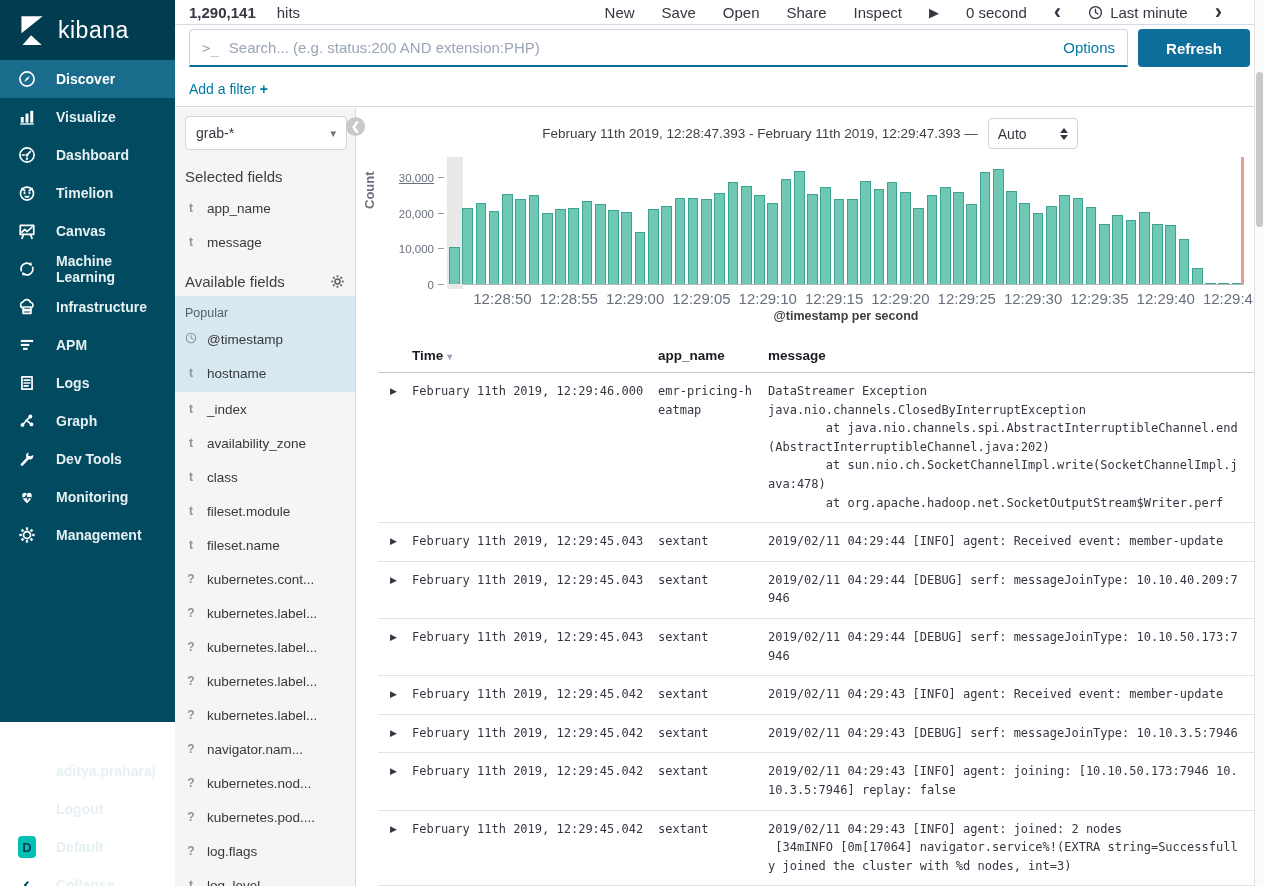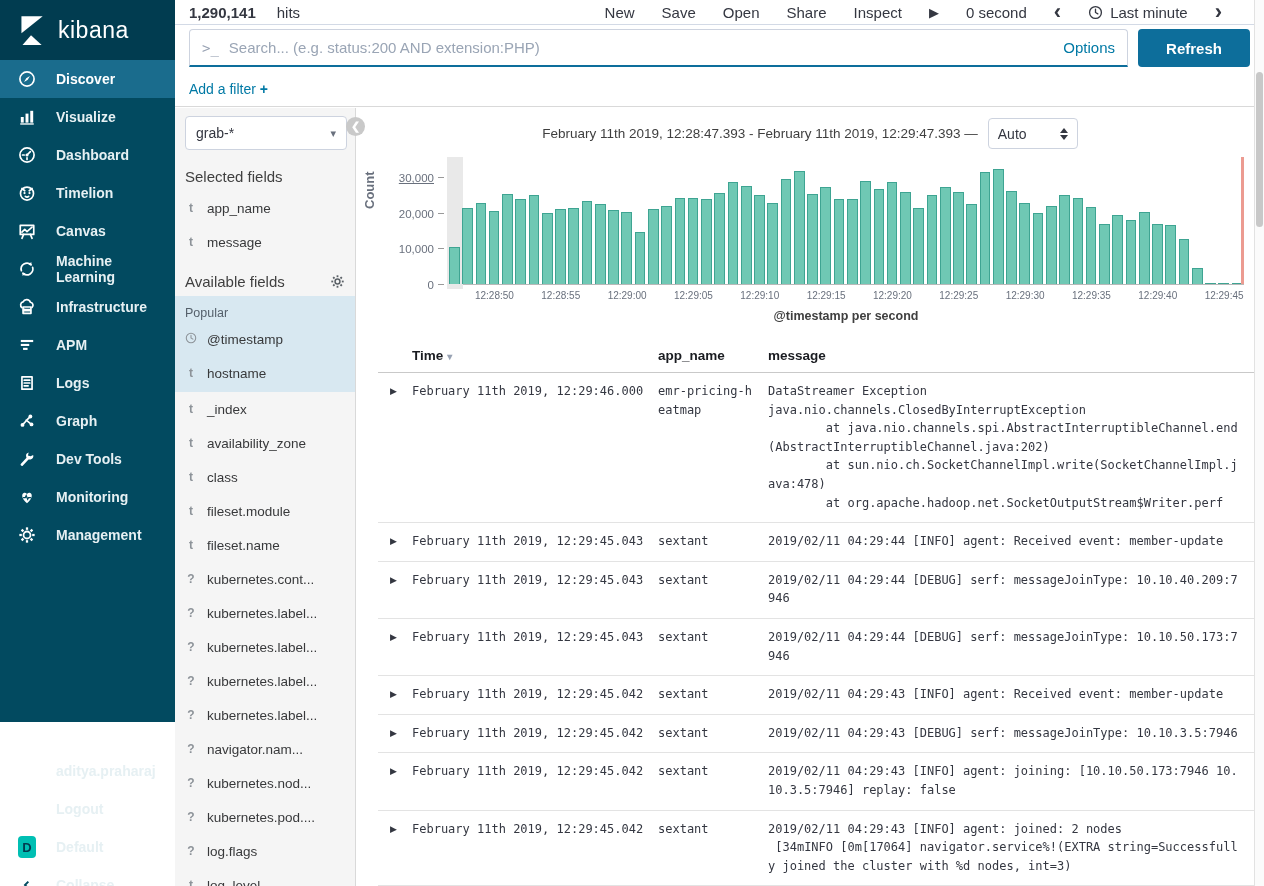--- a/index.html
+++ b/index.html
@@ -83,21 +83,21 @@
   .count-label { position:absolute; left:6px; top:46px; transform:rotate(-90deg); transform-origin:left top;
     font-weight:bold; font-size:13px; color:#69707d; }
   .y-axis { position:absolute; left:0; width:88px; top:0; height:122px; }
   .ytick { position:absolute; right:10px; font-size:11.5px; color:#69707d; }
   .ydash { position:absolute; right:0; width:6px; height:1px; background:#9a9a9a; }
   .plot { position:absolute; left:92px; right:10px; top:0; height:122px; border-bottom:1px solid #b9b9b9; }
   .bar { position:absolute; bottom:0; background:#6fc8b4; border:1px solid #3ea492; border-bottom:none; }
   .partial-band { position:absolute; top:-6px; bottom:-5px; background:#e9e9e9; }
   .now-marker { position:absolute; right:0; top:-6px; bottom:0; width:3px; }
   .x-axis-ticks { position:absolute; left:92px; right:10px; top:127px; height:16px; }
-  .xtick { position:absolute; transform:translateX(-50%); font-size:10px; color:#69707d; white-space:nowrap; }
+  .xtick { position:absolute; transform:translateX(-50%); font-size:15px; color:#69707d; white-space:nowrap;margin-left:8px; }
   .xaxis-label { position:absolute; left:92px; right:10px; top:146px; text-align:center;
     font-weight:bold; font-size:12.5px; color:#3f3f3f; }
 
   
   .results { margin:16px 10px 0 22px; }
   .t-head { display:grid; grid-template-columns:34px 246px 110px 1fr; align-items:center;
     height:34px; border-bottom:1px solid #c9c9c9; }
   .t-head .col { font-weight:bold; font-size:13.5px; color:#1a1c21; }
   .sort-caret { color:#98a2b3; font-size:10px; margin-left:4px; }
   .t-row { display:grid; grid-template-columns:34px 246px 110px 1fr; border-bottom:1px solid #e3e3e3;

